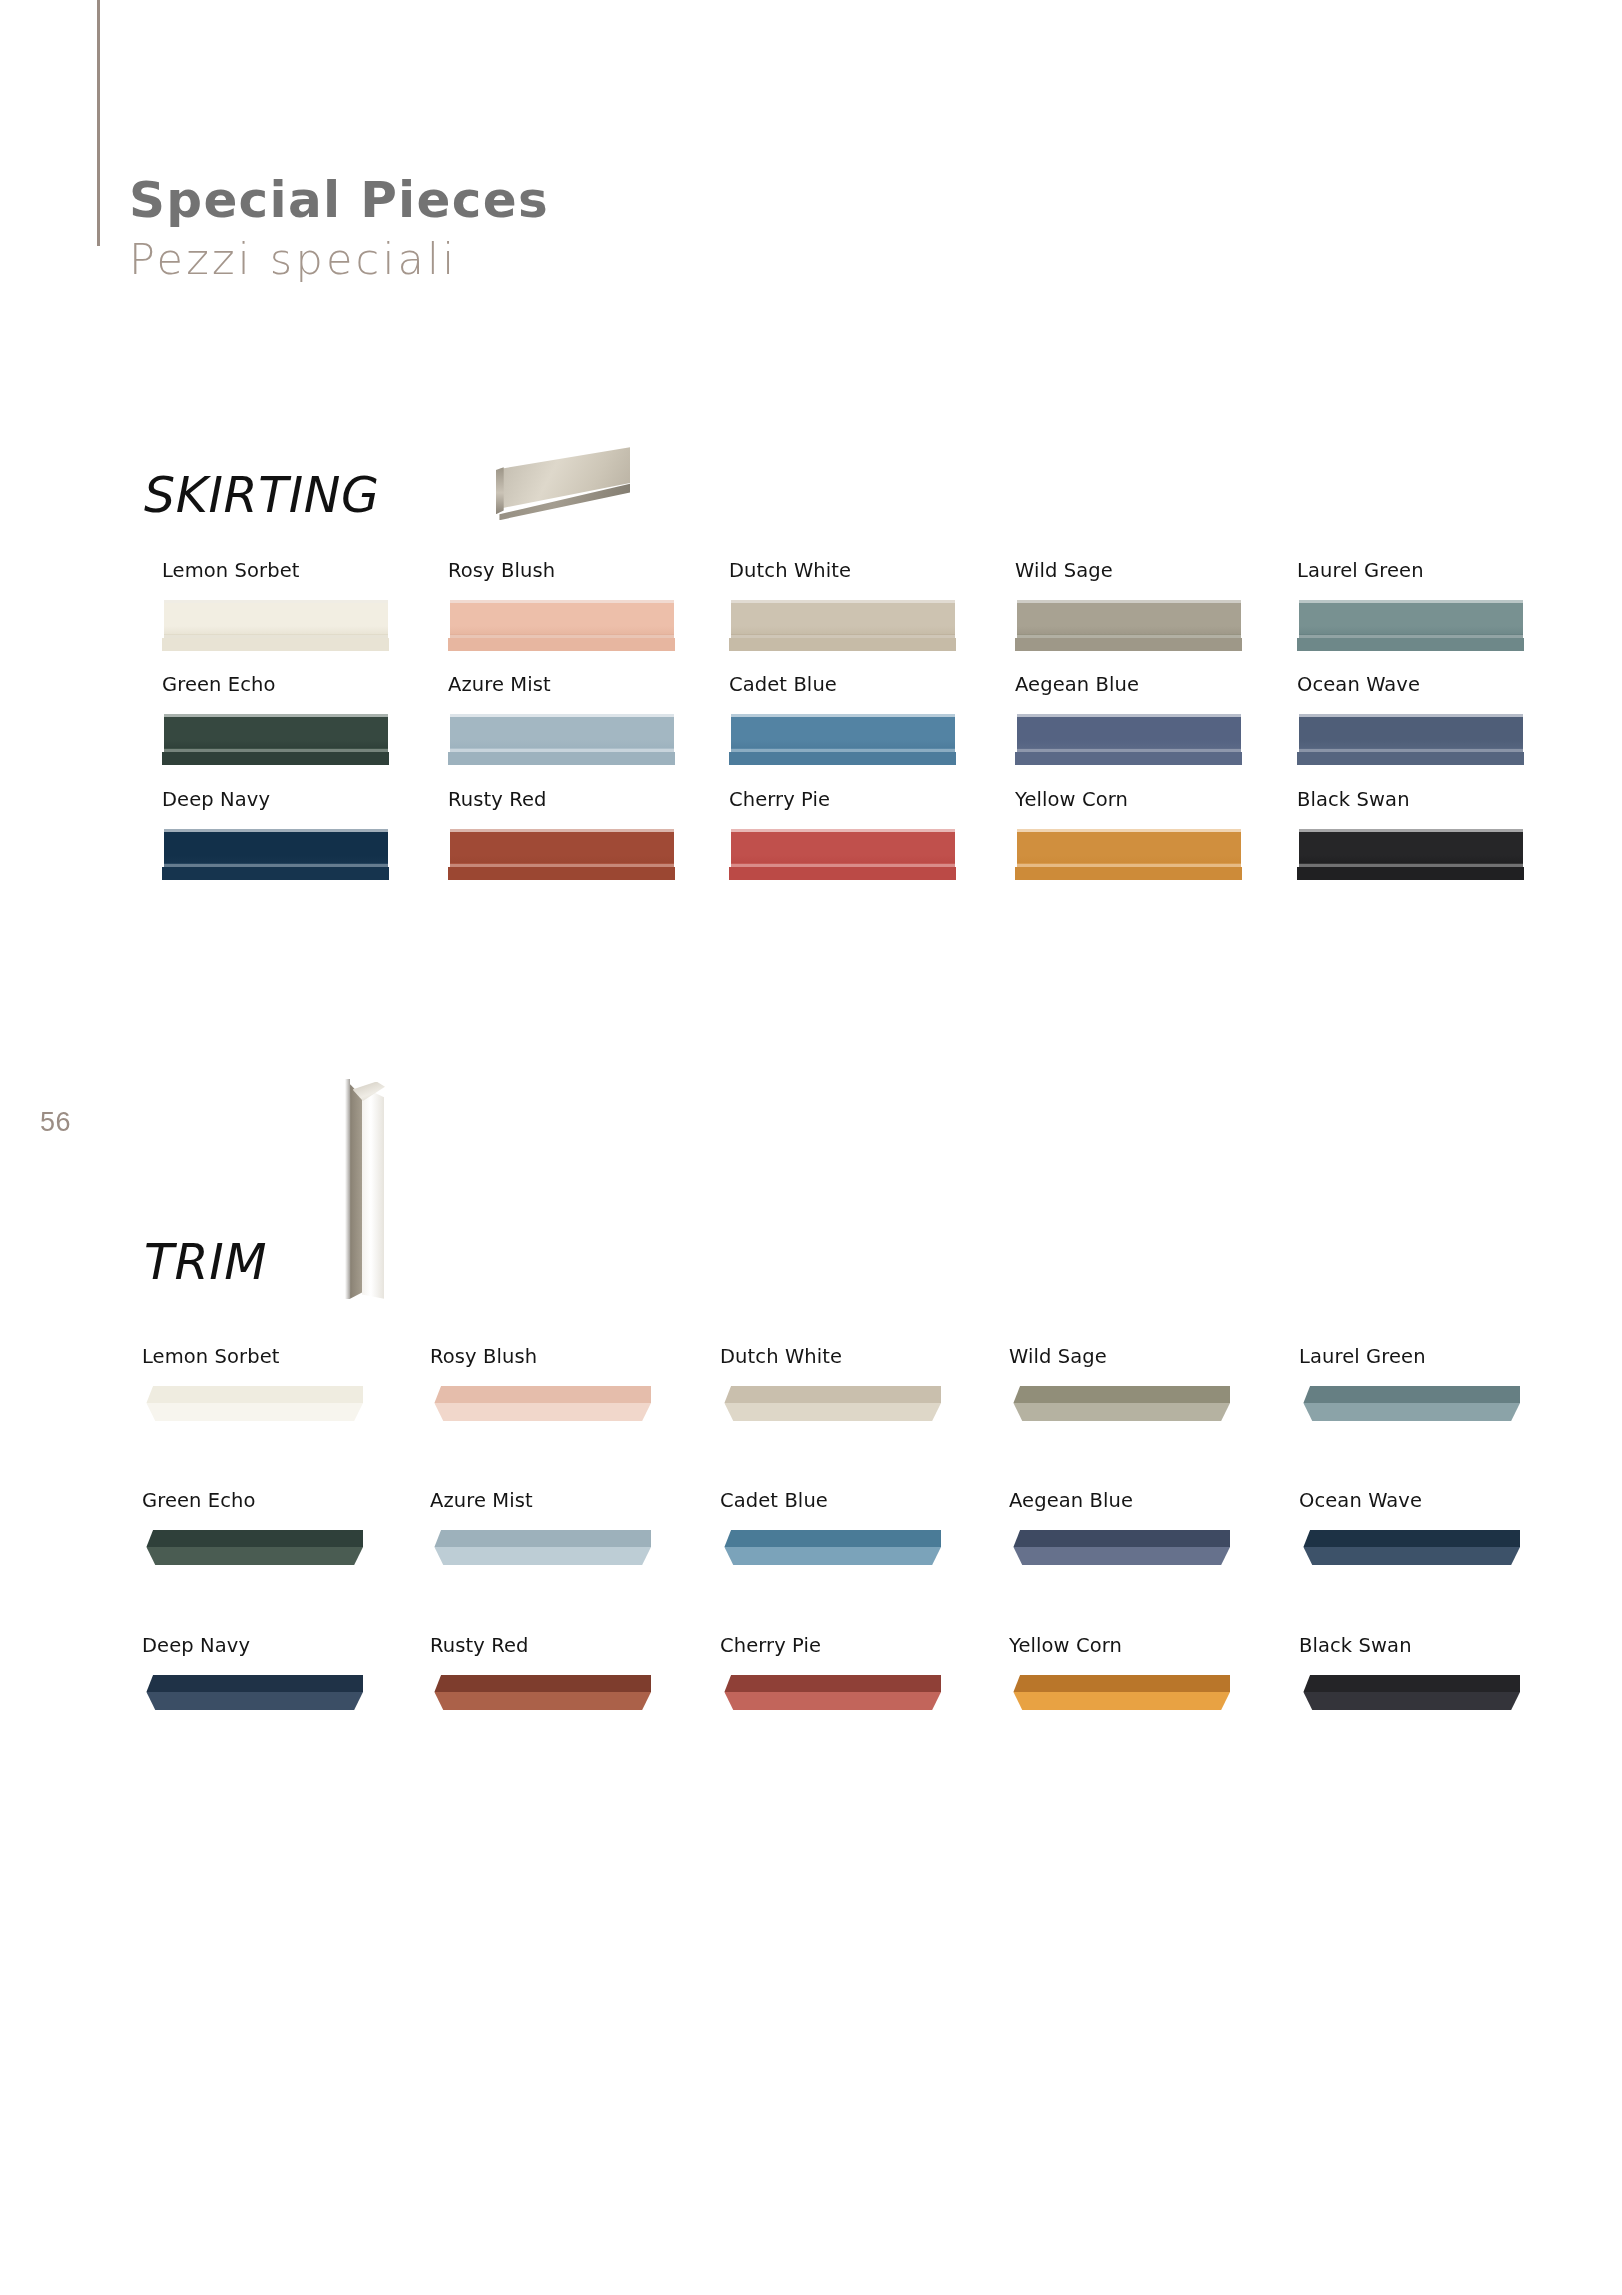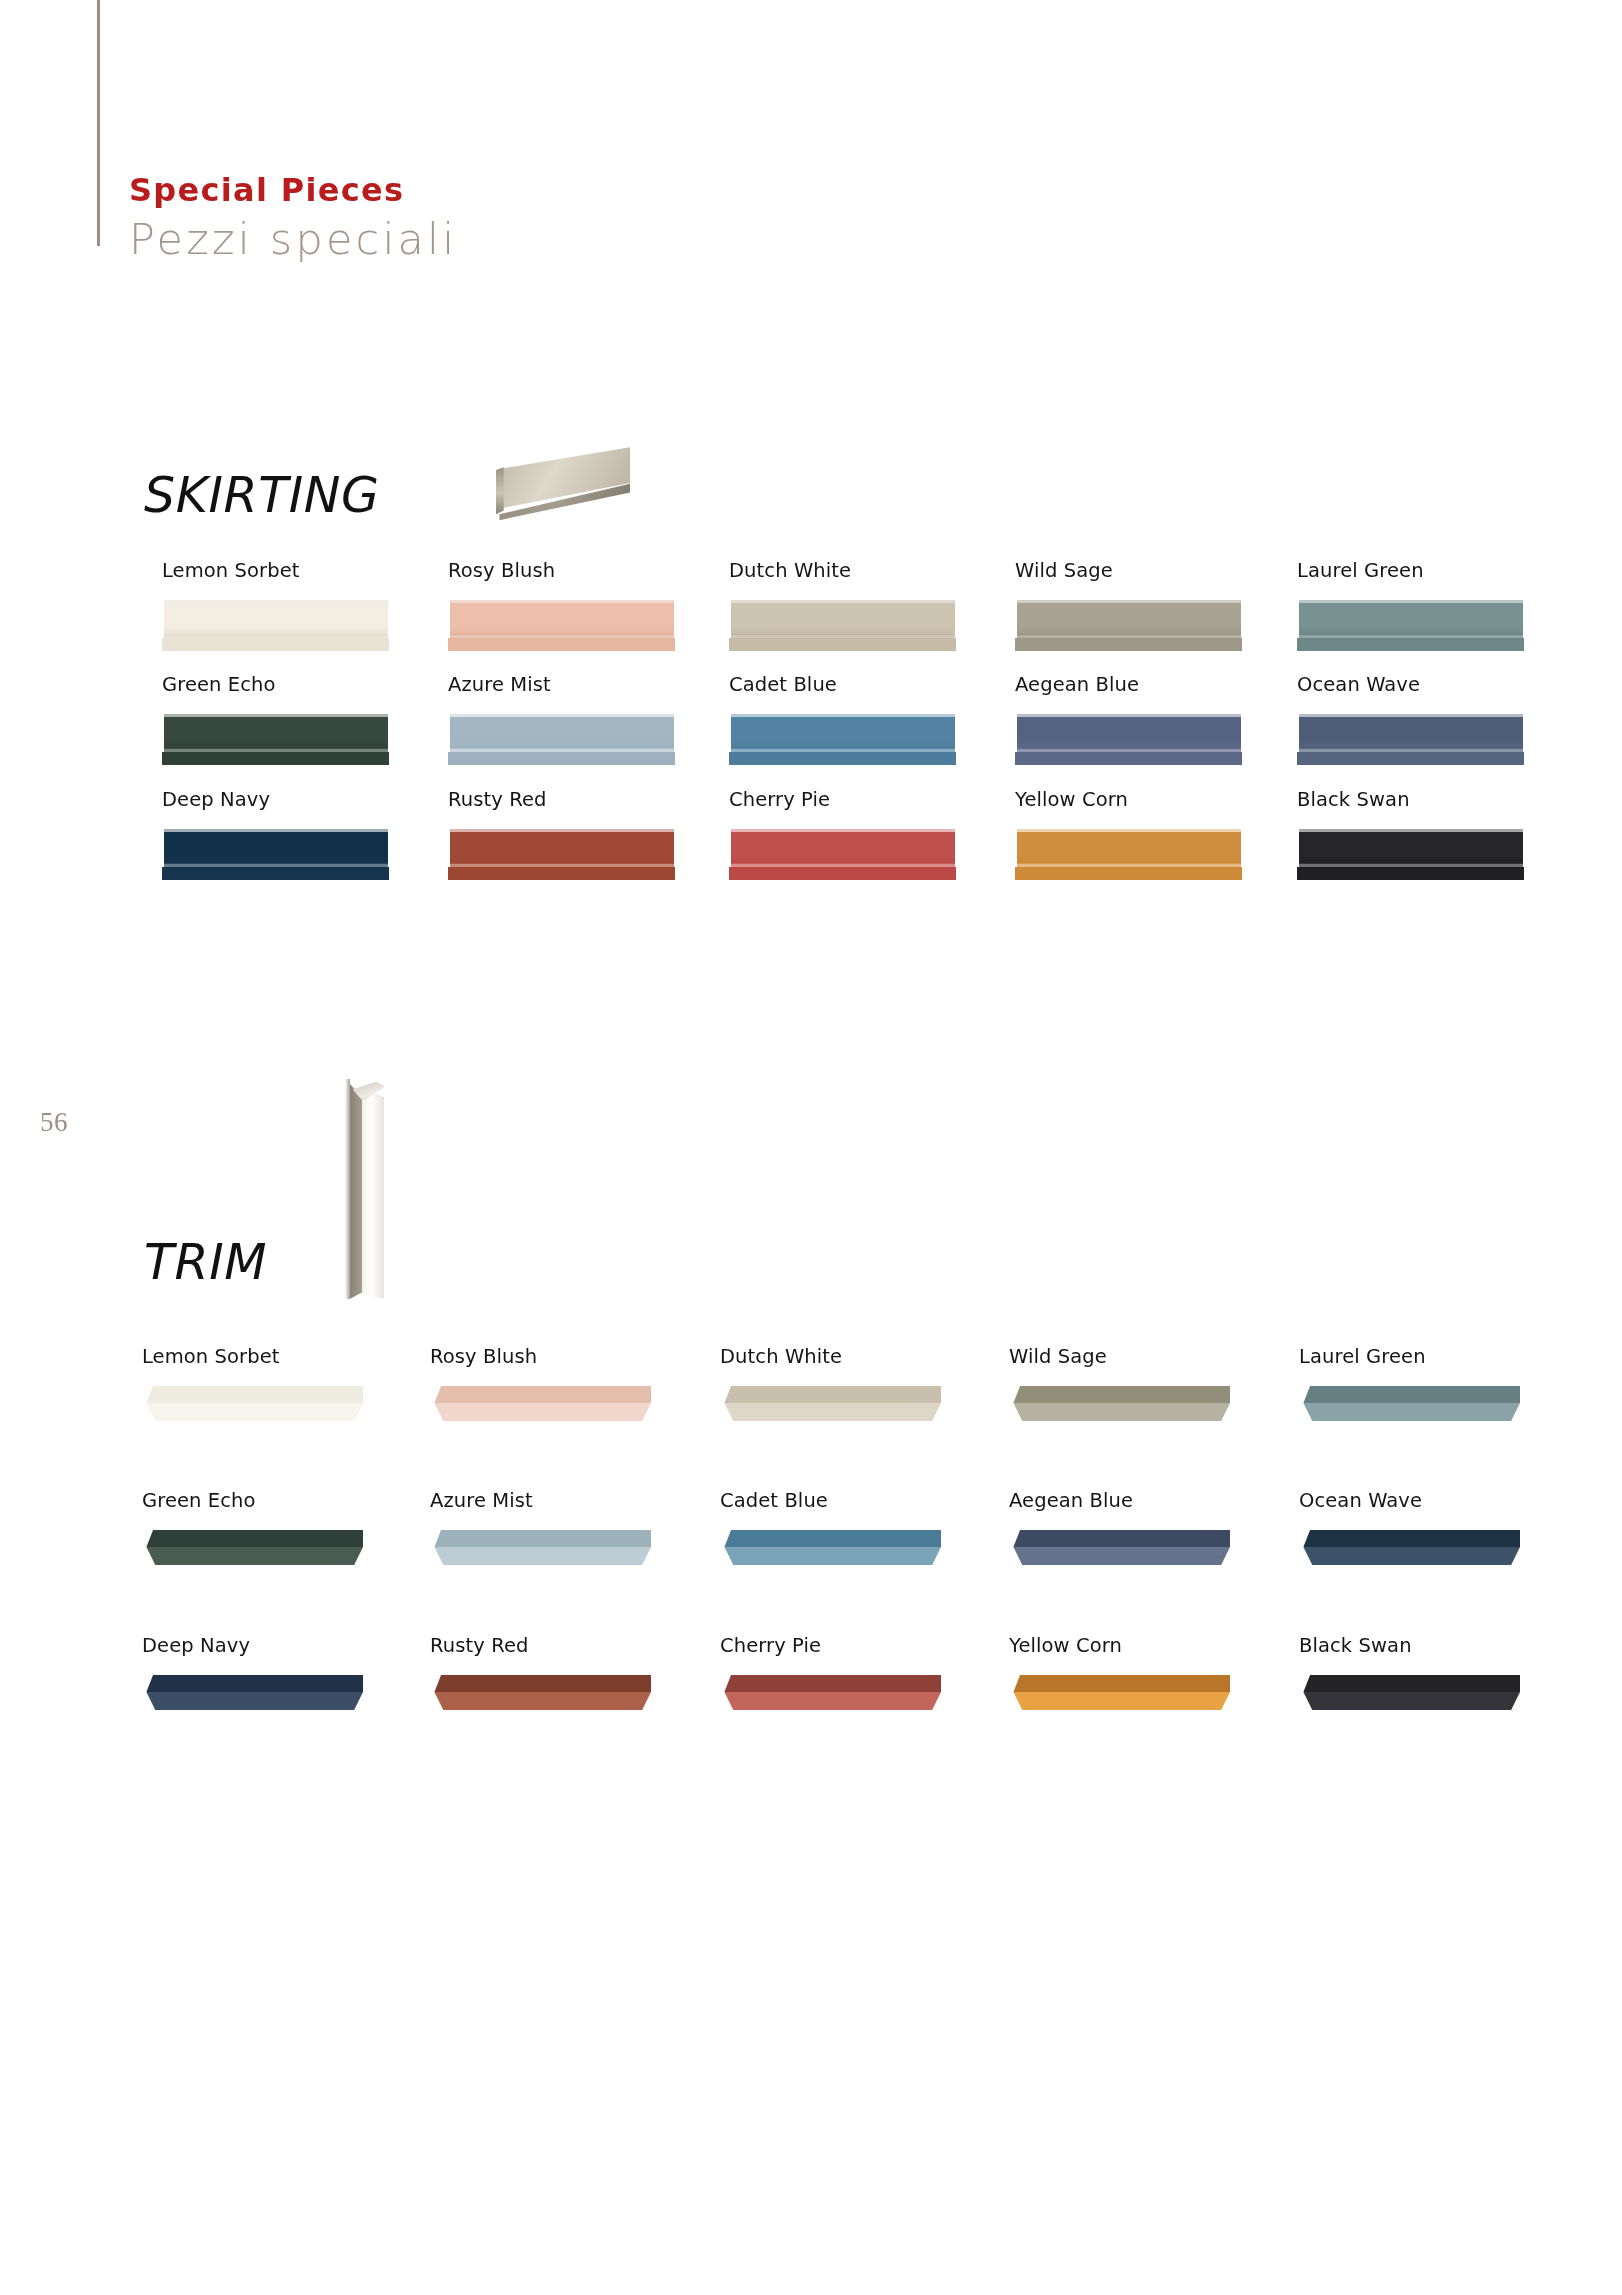--- a/index.html
+++ b/index.html
@@ -29,44 +29,44 @@
     background: #9b8d84;
   }
   .title-block {
     position: absolute;
     left: 129px;
     top: 174px;
     width: 910px;
   }
   .title-en {
     font-family: "DejaVu Sans", sans-serif;
-    font-size: 32px;
+    font-size: 50px;
     font-weight: 700;
     letter-spacing: 1.3px;
-    color: #b91c1c;
+    color: #737373;
     line-height: 1.06;
     white-space: nowrap;
   }
   .title-it {
     font-family: "DejaVu Sans", sans-serif;
     font-size: 43px;
     font-weight: 300;
     letter-spacing: 3.2px;
     color: #a4968c;
     line-height: 1.2;
     margin-top: 6.5px;
     white-space: nowrap;
   }
 
   
   .page-number {
     position: absolute;
     left: 40px;
     top: 1107px;
-    font-family: Liberation Serif, serif;
+    font-family: Liberation Sans, sans-serif;
     font-size: 27px;
     font-weight: 400;
     color: #9b8d84;
     letter-spacing: 0.6px;
   }
 
   
   .section { position: absolute; left: 0; top: 0; }
   #section-skirting { top: 442px; }
   #section-trim { top: 1066px; }

